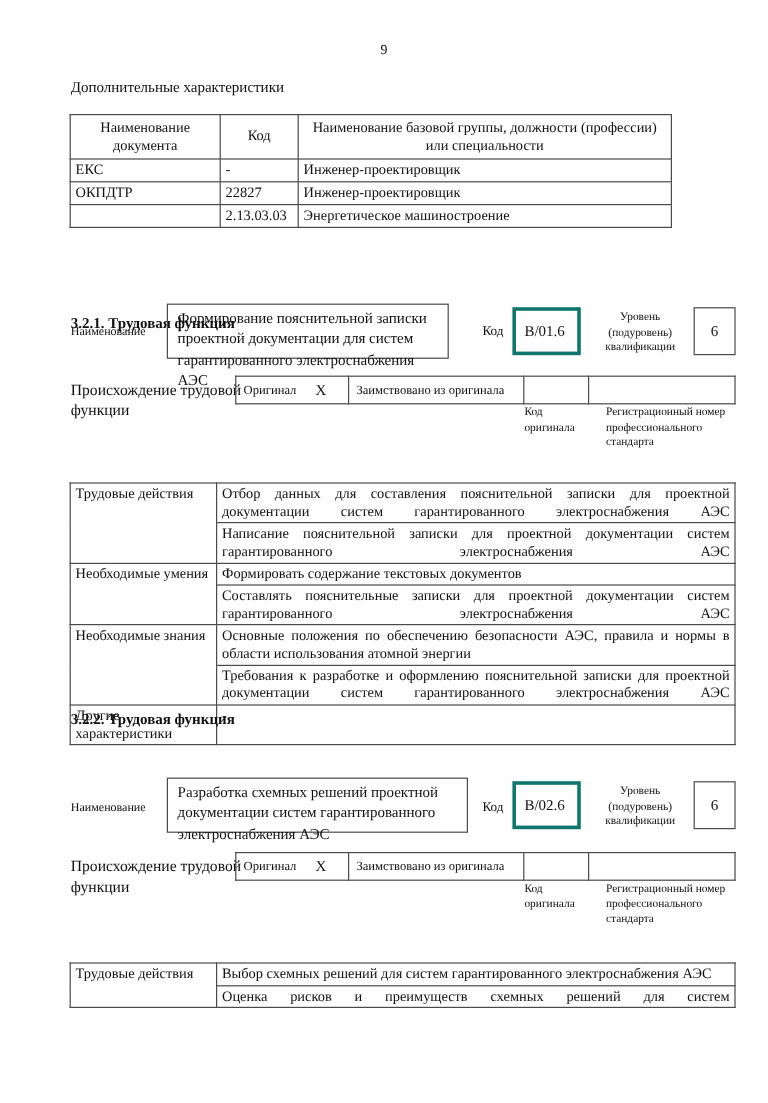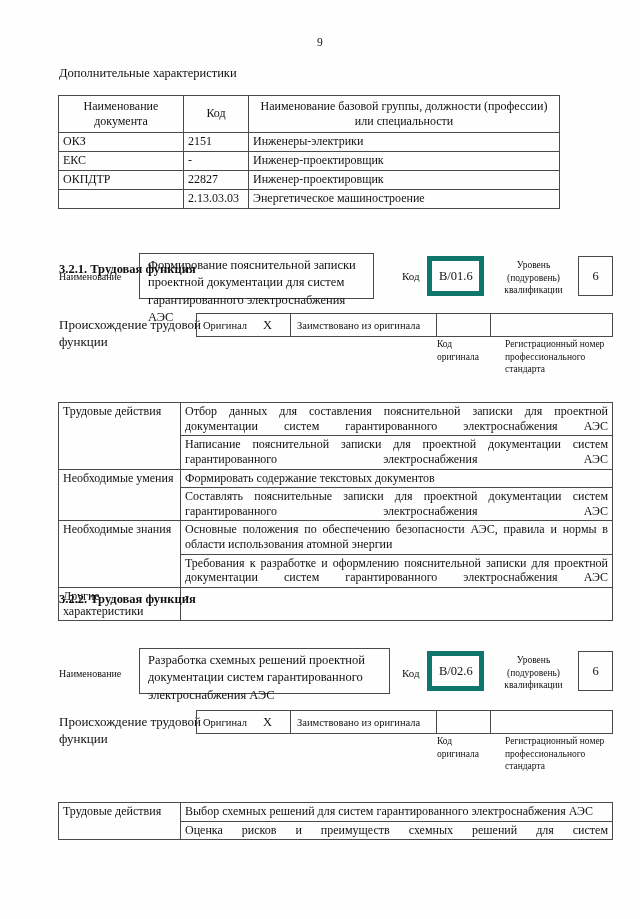--- a/index.html
+++ b/index.html
@@ -96,21 +96,21 @@
     padding: 3px 6px 4px 8px;
     box-sizing: border-box;
   }
   .fn-code-label {
     position: absolute;
     font-size: 11px;
     white-space: nowrap;
   }
   .fn-code-box {
     position: absolute;
-    border: 5px solid #0f766e;
+    border: 3px solid #0f766e;
     box-sizing: border-box;
     font-size: 12.5px;
     display: flex;
     align-items: center;
     justify-content: flex-start;
     padding-left: 7px;
   }
   .fn-level-label {
     position: absolute;
     font-size: 9.5px;
@@ -182,25 +182,20 @@
         <col>
       </colgroup>
     <thead>
       <tr>
         <th>Наименование документа</th>
         <th>Код</th>
         <th>Наименование базовой группы, должности (профессии) или специальности</th>
       </tr>
     </thead>
     <tbody>
-      <tr>
-        <td>ОКЗ</td>
-        <td>2151</td>
-        <td>Инженеры-электрики</td>
-      </tr>
       <tr>
         <td>ЕКС</td>
         <td>-</td>
         <td>Инженер-проектировщик</td>
       </tr>
       <tr>
         <td>ОКПДТР</td>
         <td>22827</td>
         <td>Инженер-проектировщик</td>
       </tr>

